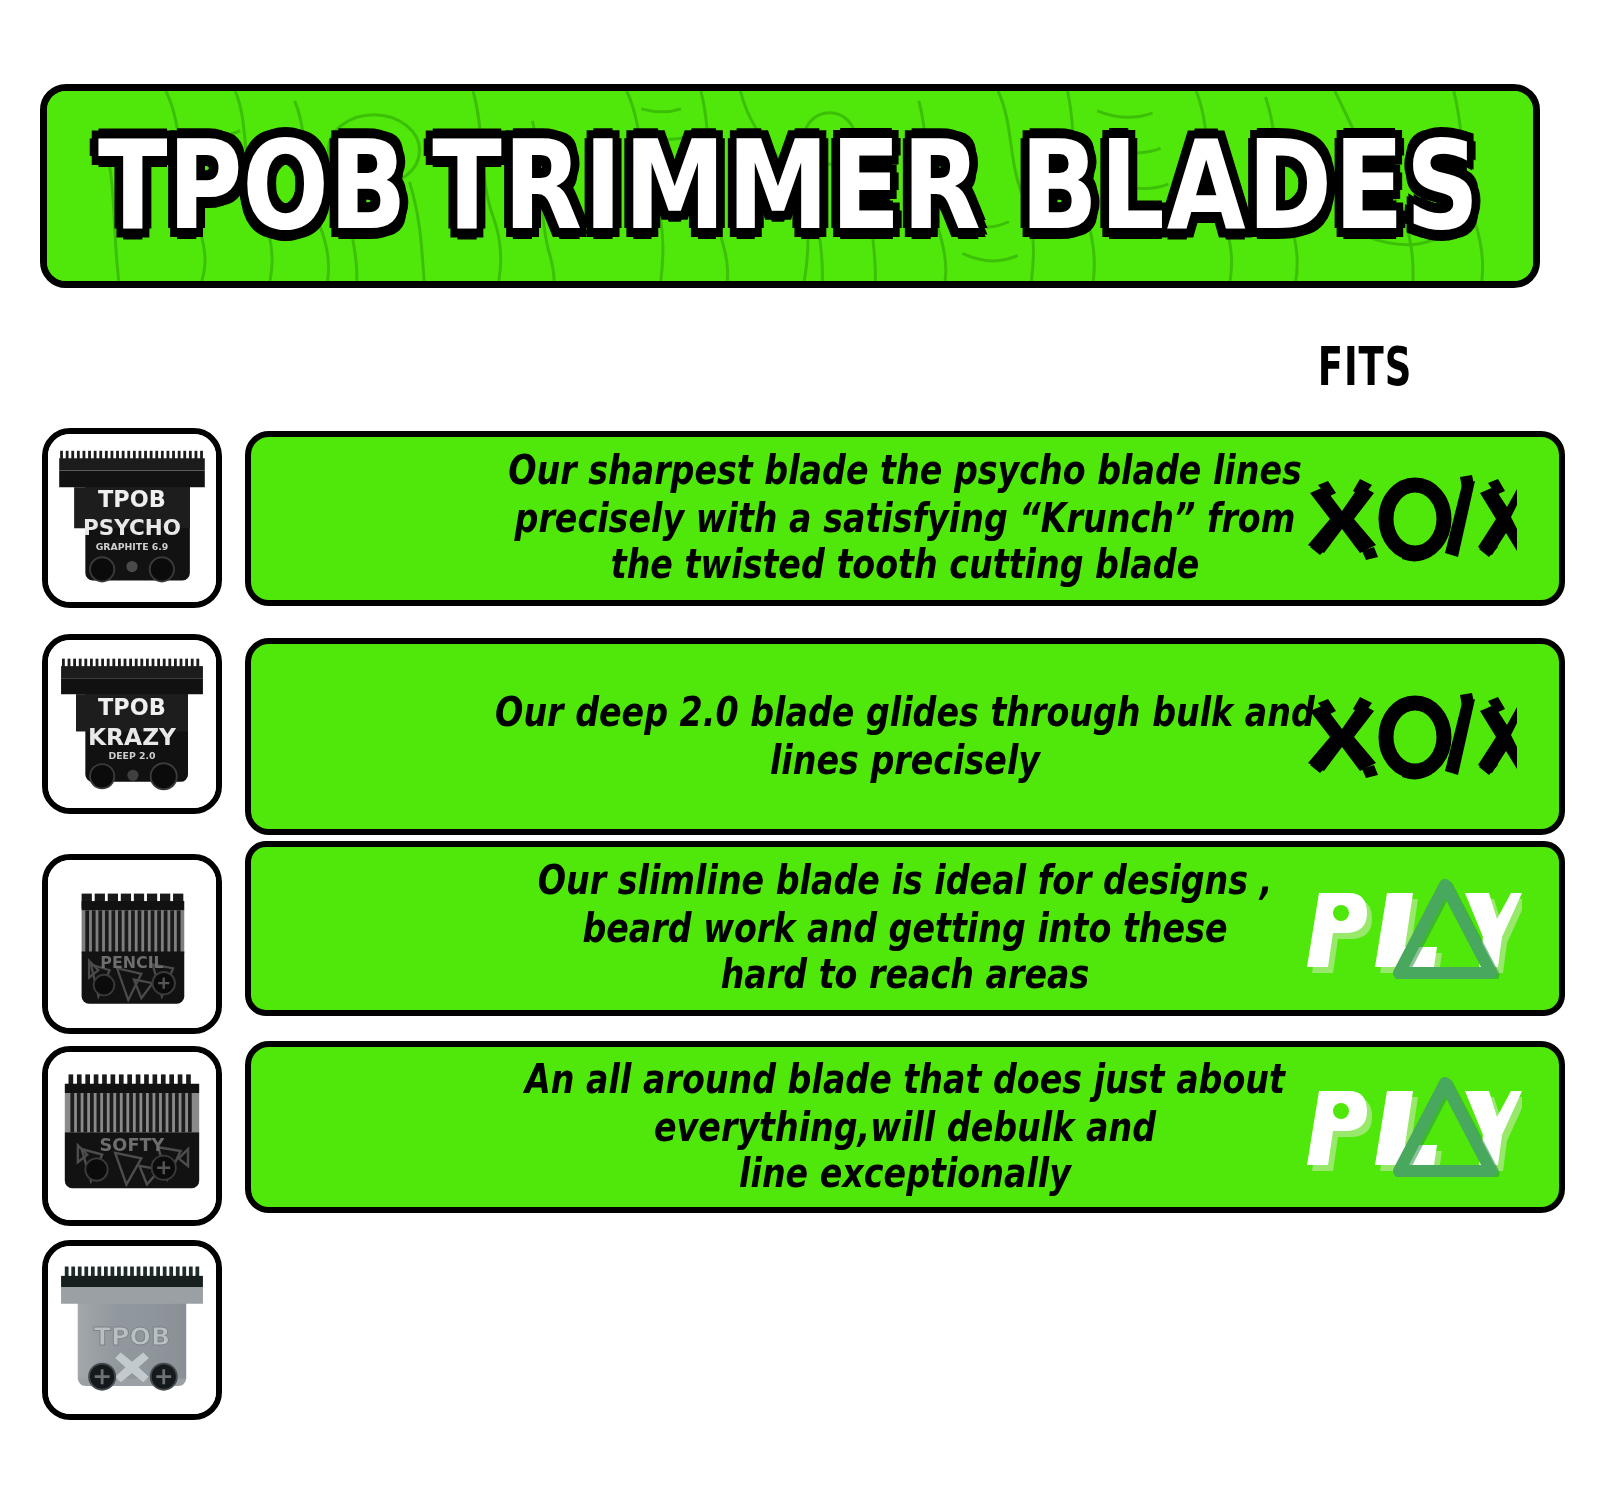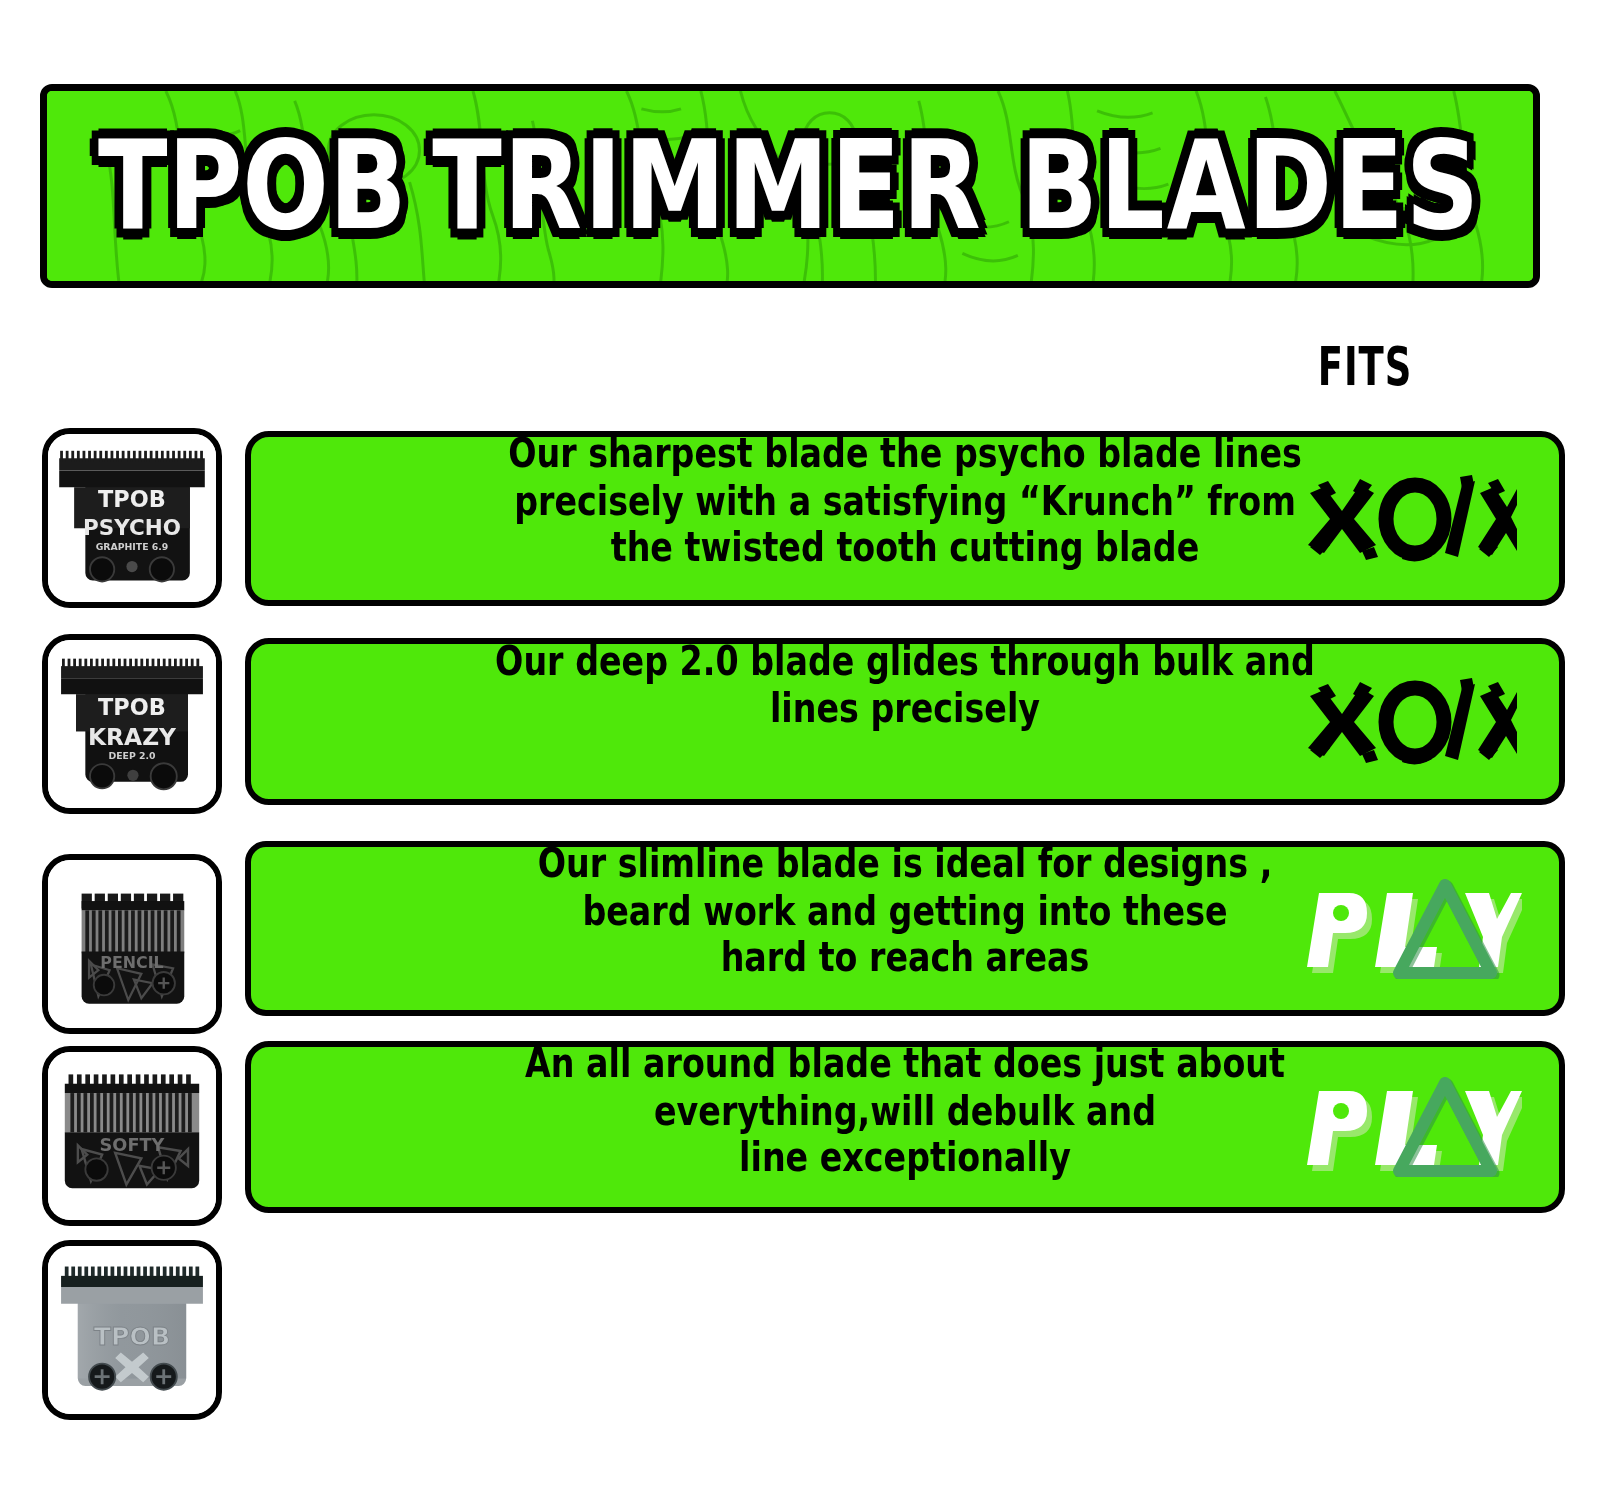--- a/index.html
+++ b/index.html
@@ -11,21 +11,21 @@
     position:relative;
   }
 
   
   #header-banner{
     position:absolute;
     left:40px; top:84px;
     width:1500px; height:204px;
     background:#4FE80A;
     border:7px solid #000;
-    border-radius:12px;
+    border-radius:26px;
     box-sizing:border-box;
     overflow:hidden;
   }
   #banner-artwork{
     position:absolute; inset:0;
     opacity:1;
   }
   #banner-title-wrap{
     position:absolute; inset:0;
     display:flex; align-items:center; justify-content:center;
@@ -81,20 +81,22 @@
   .thumb svg{ display:block; width:100%; height:100%; }
 
   .panel{
     position:absolute;
     left:245px;
     background:#4FE80A;
     border:6px solid #000;
     border-radius:24px;
     box-sizing:border-box;
     display:flex;
+    align-items:center;
+    font-style:italic;
   }
   .panel-text{
     flex:1 1 auto;
     text-align:center;
     color:#000;
     font-family:"DejaVu Sans", sans-serif;
     font-weight:bold;
     font-size:37px;
     line-height:1.18;
     transform:scaleX(0.9) scaleY(1.08);
@@ -128,21 +130,21 @@
     letter-spacing:0px;
   }
 
   
   #row-1 .thumb,#row-1 .panel{top:0;}
   #row-1{ top:428px; height:180px; }
   #row-1 .panel{ left:245px; width:1320px; height:175px; top:3px;}
 
   #row-2{ top:634px; height:175px; }
   #row-2 .thumb{ top:0; }
-  #row-2 .panel{ left:245px; width:1320px; height:167px; top:4px;}
+  #row-2 .panel{ left:245px; width:1320px; height:197px; top:4px;}
 
   #row-3{ top:838px; height:180px; }
   #row-3 .thumb{ top:16px; }
   #row-3 .panel{ left:245px; width:1320px; height:175px; top:3px;border-radius:21px;}
 
   #row-4{ top:1038px; height:180px; }
   #row-4 .thumb{ top:8px; }
   #row-4 .panel{ left:245px; width:1320px; height:172px; top:3px;}
 
   #row-5{ top:1240px; height:180px; }

